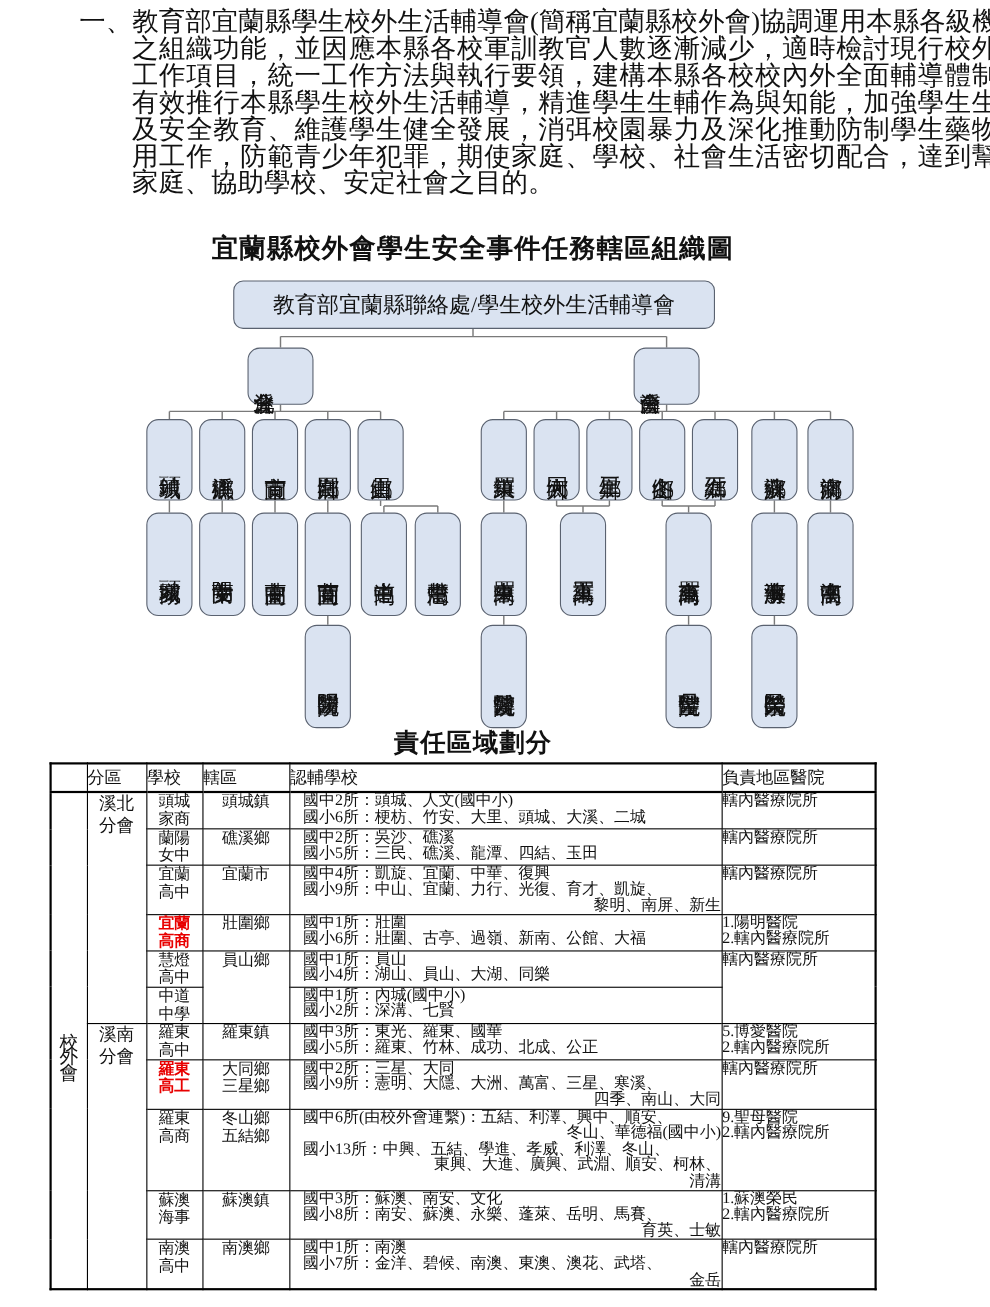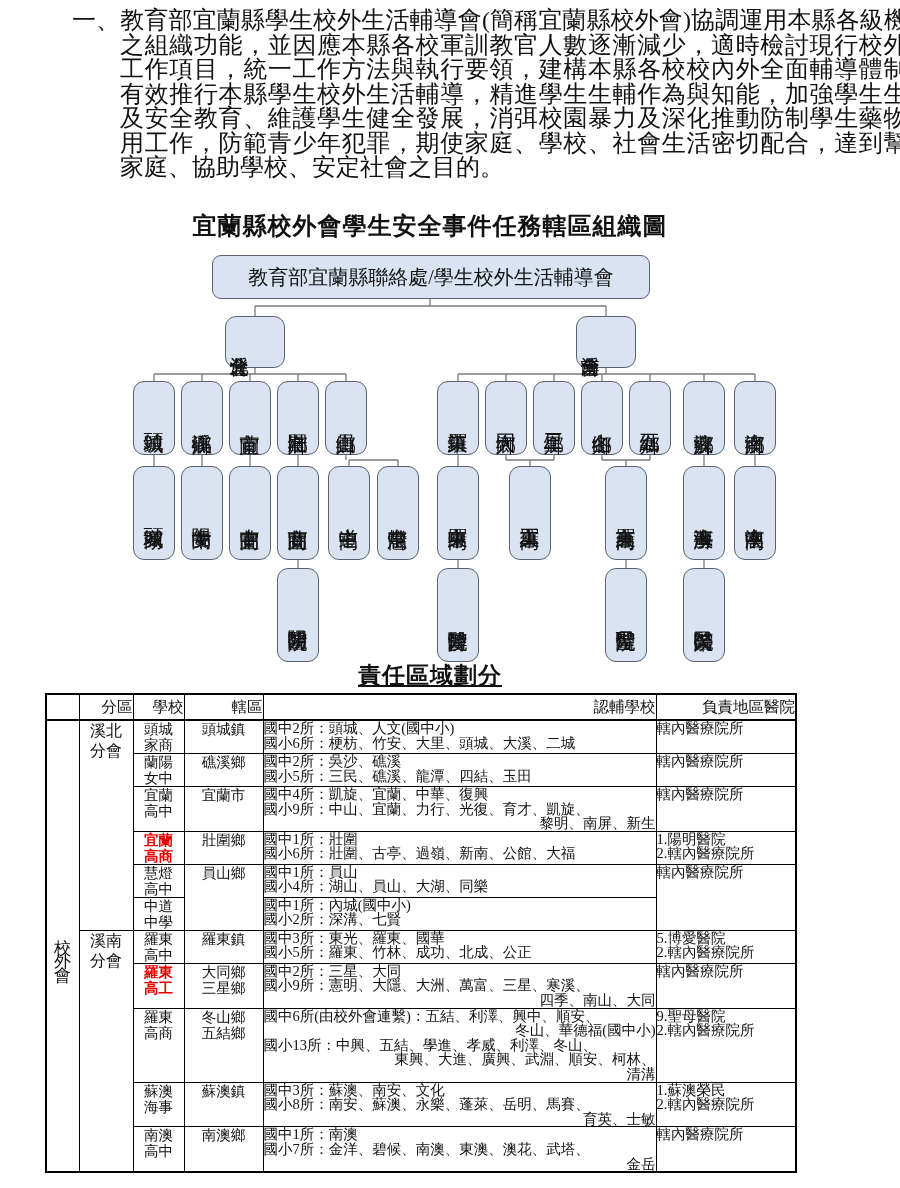--- a/index.html
+++ b/index.html
@@ -33,50 +33,50 @@
     border:1.4px solid var(--box_border);border-radius:11px;
     writing-mode:vertical-lr;text-orientation:upright;
     text-align:center;font-size:20px;line-height:39px;
     box-sizing:border-box;
   }
   .branch{width:60px;line-height:27px;font-size:19px;}
 
   
   .table-title{
     position:absolute;left:0;top:660px;width:860px;text-align:center;
-    font-size:23px;font-weight:bold;letter-spacing:1px;text-decoration:underline;
+    font-size:23px;font-weight:bold;letter-spacing:1px;
   }
   table.resp{
     position:absolute;left:45px;top:693px;width:750px;
     border-collapse:collapse;table-layout:fixed;
     border:2px solid var(--table_border);
     font-size:14.5px;
   }
   table.resp th,table.resp td{
     border:1px solid var(--table_border);padding:0;vertical-align:top;overflow:hidden;
   }
   table.resp thead th{
     border-bottom-width:2px;font-weight:normal;height:24px;
-    text-align:right;vertical-align:middle;font-size:15.5px;margin-top:40px;
+    text-align:left;vertical-align:middle;font-size:15.5px;margin-top:40px;
   }
   td.vlabel{
     writing-mode:vertical-lr;text-orientation:upright;
     text-align:center;vertical-align:middle;font-size:17px;
     letter-spacing:14px;line-height:31px;
   }
   td.sect-label{
     text-align:center;vertical-align:middle;white-space:pre-line;
     font-size:16px;line-height:20px;margin-left:32px;
   }
   td.cell-school,td.cell-district{
     text-align:center;vertical-align:middle;white-space:pre-line;line-height:16px;
   }
   td.cell-school.red{color:var(--red_text);font-weight:bold;}
   td.cell-adopt{padding:1px 3px;}
-  td.cell-adopt .ln{line-height:14.6px;}
+  td.cell-adopt .ln{line-height:14.6px;margin-left:12px;}
   td.cell-adopt .ln.c{text-align:right;}
   td.cell-hosp{padding:1px 4px;}
   td.cell-hosp .ln{line-height:14.6px;}
 </style>
 </head>
 <body>
 
 <div class="page">
 
   <div class="para">一、教育部宜蘭縣學生校外生活輔導會(簡稱宜蘭縣校外會)協調運用本縣各級機構之組織功能，並因應本縣各校軍訓教官人數逐漸減少，適時檢討現行校外會工作項目，統一工作方法與執行要領，建構本縣各校校內外全面輔導體制，有效推行本縣學生校外生活輔導，精進學生生輔作為與知能，加強學生生活及安全教育、維護學生健全發展，消弭校園暴力及深化推動防制學生藥物濫用工作，防範青少年犯罪，期使家庭、學校、社會生活密切配合，達到幫助家庭、協助學校、安定社會之目的。</div>

